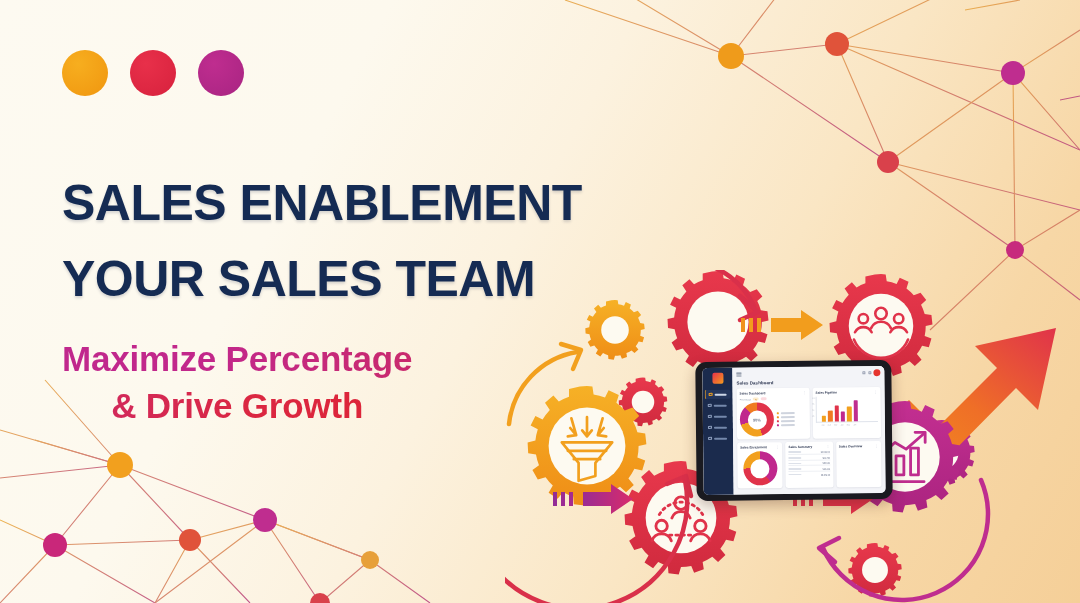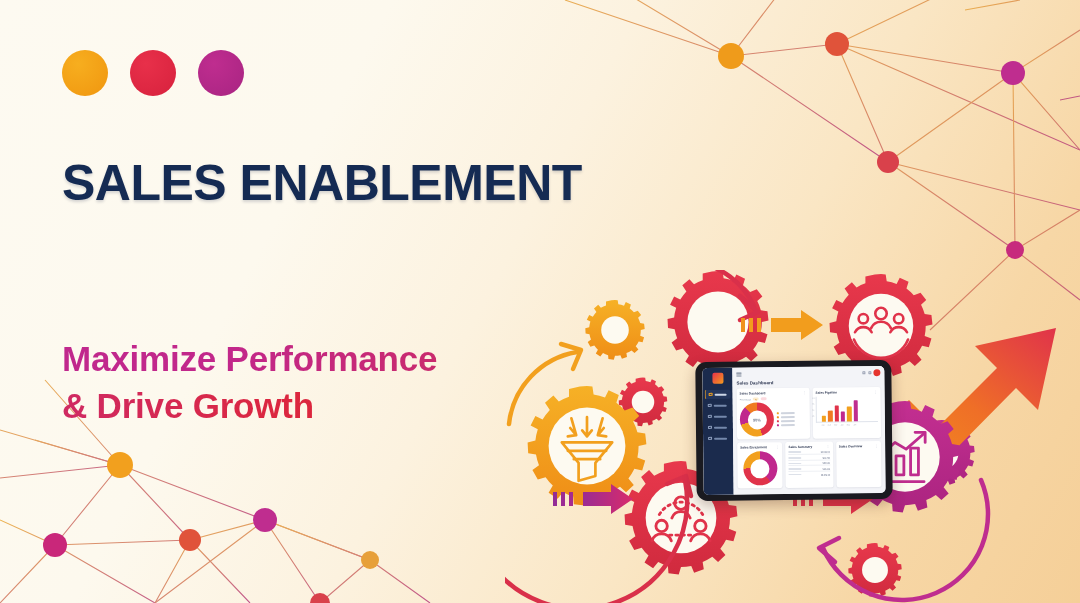--- a/index.html
+++ b/index.html
@@ -35,39 +35,39 @@
     position: absolute; left: 62px; top: 155px;
     width: 790px;
     color: #152b53;
     font-weight: 800;
     font-size: 50px;
     line-height: 56px;
     letter-spacing: -0.5px;
     text-transform: uppercase;
     text-shadow: 0 2px 3px rgba(30,40,70,0.18);
   }
-  .headline .l { display: block; white-space: nowrap; }
+  .headline .l { display: block; white-space: nowrap; margin-top: 20px; }
 
   .subhead {
     position: absolute; left: 62px; top: 335px;
     font-weight: 700;
     font-size: 35px;
     line-height: 47px;
     letter-spacing: -0.2px;
   }
   .subhead .s { display: block; white-space: nowrap; }
   .subhead .s1 {
     background: linear-gradient(92deg, #c0288d 0%, #c2278a 45%, #c92a6d 100%);
     -webkit-background-clip: text; background-clip: text;
     -webkit-text-fill-color: transparent; color: transparent;
   }
   .subhead .s2 {
     background: linear-gradient(92deg, #cf2a63 0%, #db2741 55%, #dd2436 100%);
     -webkit-background-clip: text; background-clip: text;
-    -webkit-text-fill-color: transparent; color: transparent;
+    -webkit-text-fill-color: transparent; color: transparent; text-align: center;
   }
 
   
   .illus { position: absolute; left: 505px; top: 270px; width: 575px; height: 333px; }
   .illus svg { display: block; }
 
   
   .tablet {
     position: absolute; left: 696px; top: 361px;
     width: 196px; height: 139px;
@@ -200,24 +200,25 @@
   </svg>
 
   <div class="dots">
     <span class="dot d0"></span>
     <span class="dot d1"></span>
     <span class="dot d2"></span>
   </div>
 
   <h1 class="headline">
     <span class="l">SALES ENABLEMENT</span>
+    <span class="l">YOUR SALES TEAM</span>
   </h1>
 
   <h2 class="subhead">
-    <span class="s s1">Maximize Performance</span>
+    <span class="s s1">Maximize Percentage</span>
     <span class="s s2">&amp; Drive Growth</span>
   </h2>
 
   <div class="illus">
     <svg width="575" height="333" viewBox="0 0 575 333" xmlns="http://www.w3.org/2000/svg">
       <defs>
         <linearGradient id="gOr" x1="0" y1="0" x2="0" y2="1">
           <stop offset="0%" stop-color="#f6b126"></stop>
             <stop offset="100%" stop-color="#ef8d16"></stop>
         </linearGradient>

